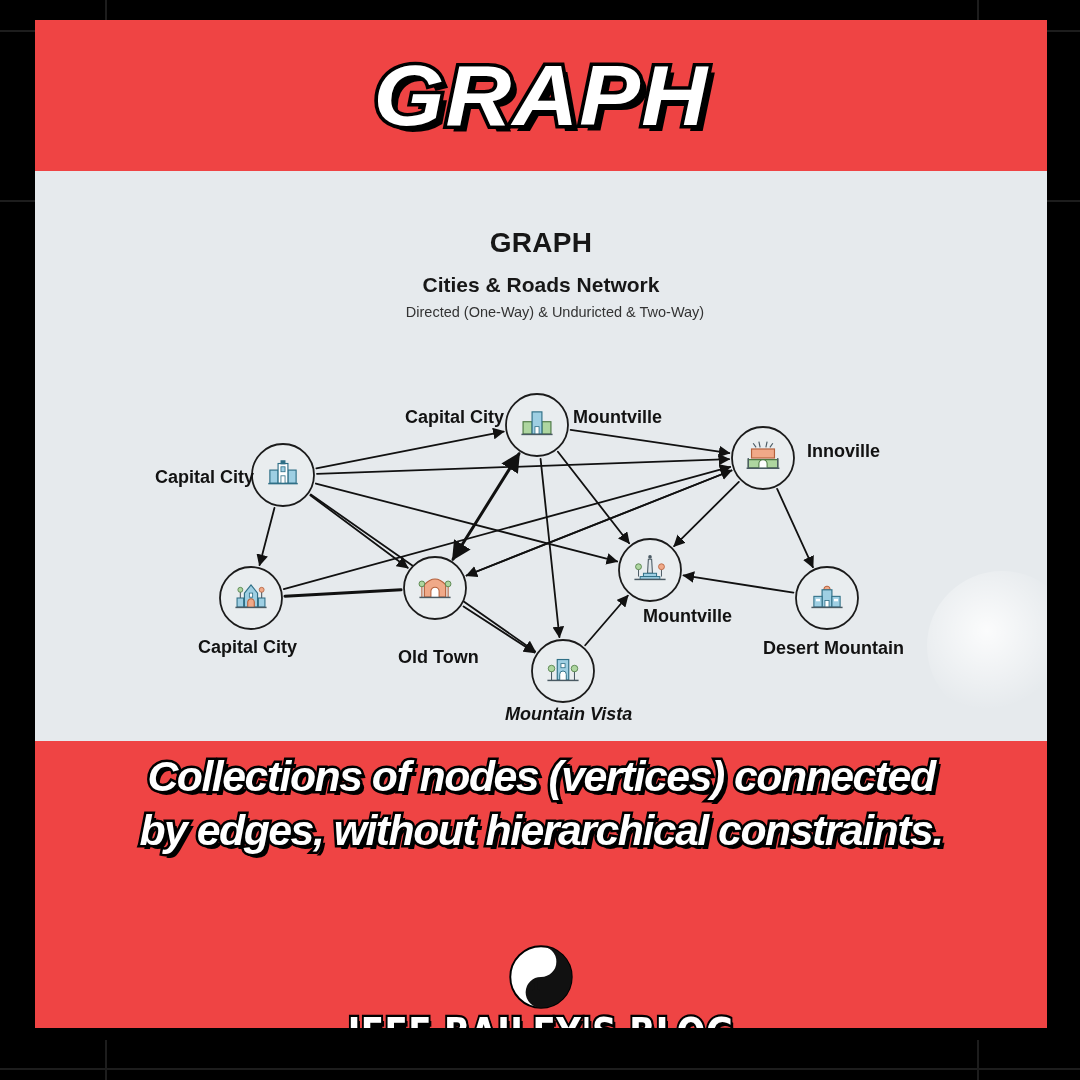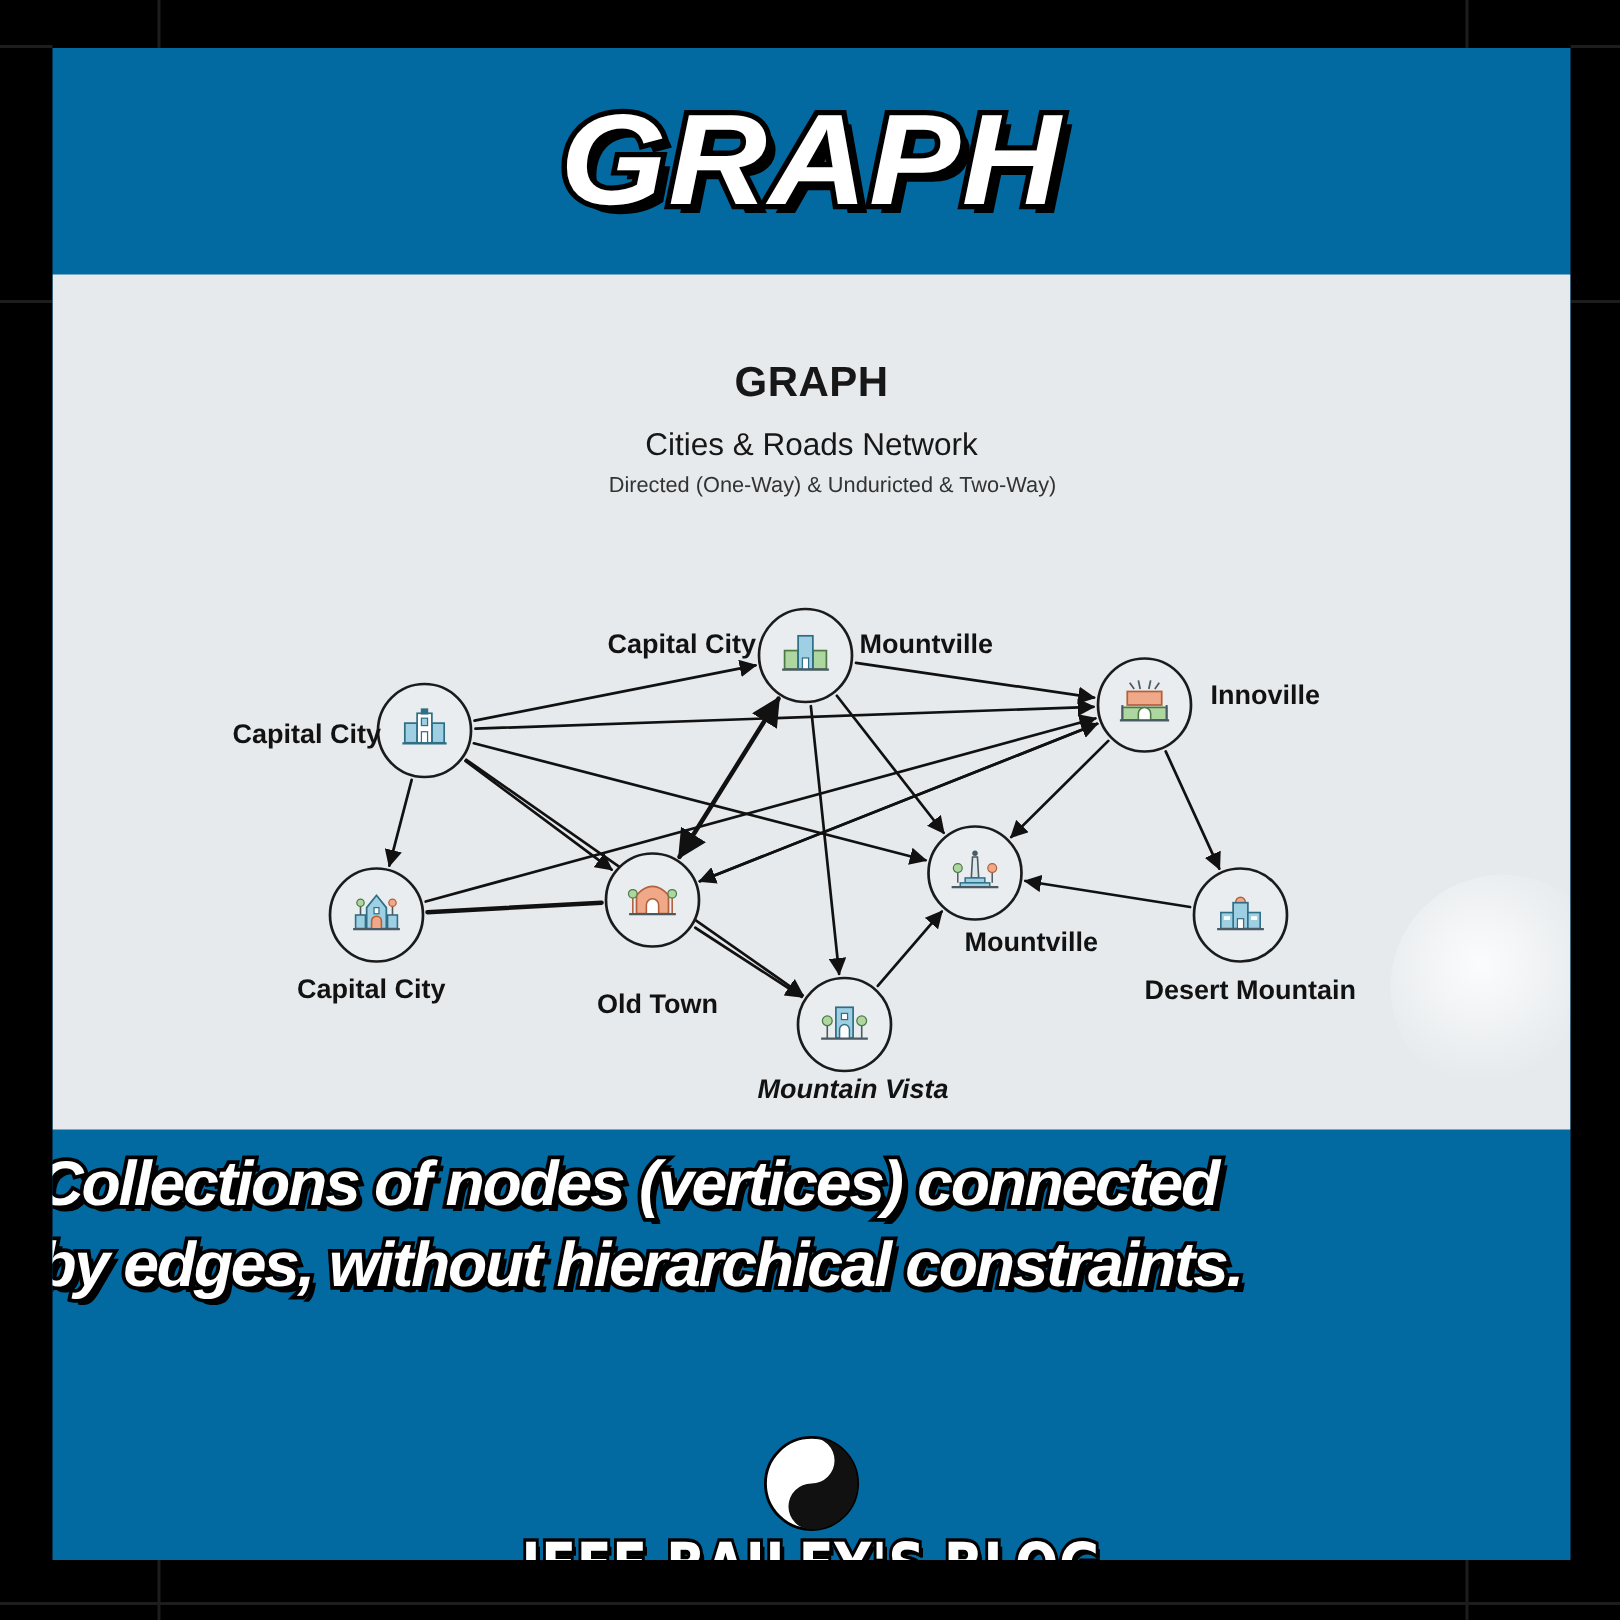--- a/index.html
+++ b/index.html
@@ -19,22 +19,22 @@
   .fg-v3{left:977px;top:0;width:2px;height:32px;}
   .fg-v4{left:977px;top:1040px;width:2px;height:40px;}
   .fg-h1{left:0;top:30px;width:35px;height:2px;}
   .fg-h2{left:1047px;top:30px;width:33px;height:2px;}
   .fg-h3{left:0;top:200px;width:35px;height:2px;}
   .fg-h4{left:1047px;top:200px;width:33px;height:2px;}
   .fg-h5{left:0;top:1068px;width:1080px;height:2px;}
 
   
   .card{
-    position:absolute;left:35px;top:32px;width:1012px;height:1008px;
-    background:#0369a1;
+    position:absolute;left:35px;top:20px;width:1012px;height:1008px;
+    background:#ef4444;
     overflow:hidden;
   }
 
   
   .title-wrap{
     height:151px;display:flex;align-items:center;justify-content:center;
   }
   .big-title{
     font-size:86px;font-weight:bold;font-style:italic;
     letter-spacing:1px;
@@ -53,35 +53,35 @@
     overflow:hidden;
   }
   .panel-sheen{
     position:absolute;right:-30px;bottom:20px;width:150px;height:150px;
     border-radius:50%;
     background:radial-gradient(circle at 40% 40%, rgba(255,255,255,.85), rgba(255,255,255,0) 62%);
     pointer-events:none;
   }
   .panel-head{text-align:center;padding-top:56px;}
   .panel-title{font-size:28px;font-weight:bold;color:#171717;letter-spacing:.3px;}
-  .panel-sub{font-size:21px;font-weight:normal;color:#171717;margin-top:14px;}
+  .panel-sub{font-size:21px;font-weight:bold;color:#171717;margin-top:14px;}
   .panel-sub2{font-size:14.5px;color:#333;margin-top:7px;margin-left:28px;}
 
   .graph-area{position:absolute;left:0;top:0;width:1012px;height:570px;}
   .graph-area svg{position:absolute;left:0;top:0;}
 
   .node-label{
     position:absolute;font-size:18px;font-weight:bold;color:#121212;
     white-space:nowrap;
   }
 
   
   .caption{
     position:absolute;left:0;top:730px;width:1012px;
-    text-align:left;
+    text-align:center;
   }
   .cap-line{
     font-size:42px;font-weight:bold;font-style:italic;
     color:#fff;
     -webkit-text-stroke:5px #000;
     paint-order:stroke fill;
     text-shadow:4px 4px 0 #000;
     letter-spacing:-1.5px;
     line-height:1.28;
     transform:scaleX(1.02);

